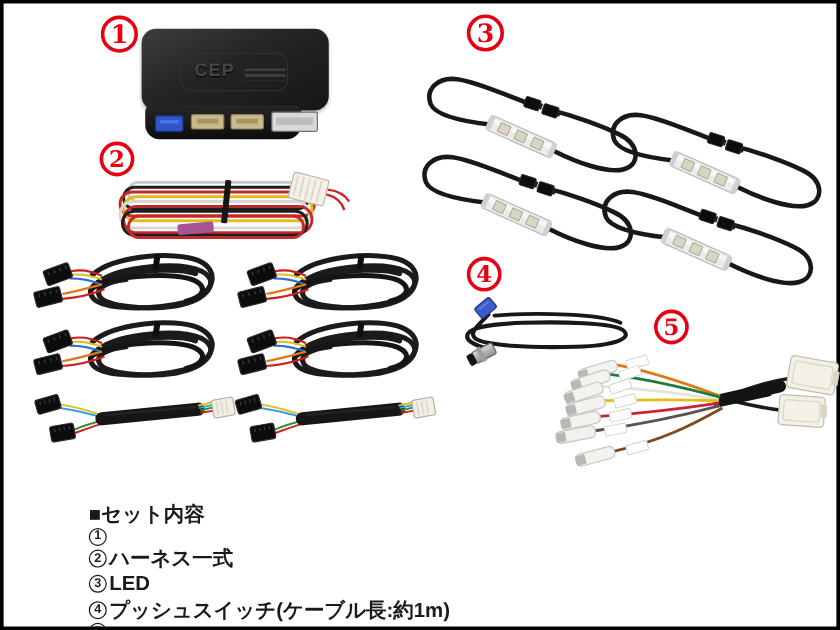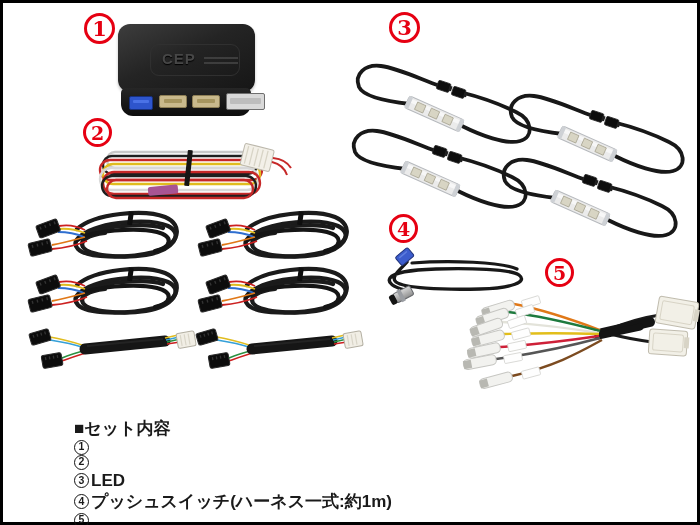--- a/index.html
+++ b/index.html
@@ -17,21 +17,21 @@
   .marker{
     position:absolute;border:3px solid var(--marker-red);border-radius:50%;
     display:flex;align-items:center;justify-content:center;background:transparent;
     color:var(--marker-red);font-weight:bold;box-sizing:border-box;
     font-family:"DejaVu Serif","Liberation Serif",serif;
   }
   .marker.big{width:31px;height:31px;font-size:21px;}
   .marker.med{width:29px;height:29px;font-size:19px;}
   
   .ctrl-body{
-    position:absolute;left:118px;top:24px;width:137px;height:68px;border-radius:12px;
+    position:absolute;left:118px;top:24px;width:156px;height:68px;border-radius:12px;
     background:linear-gradient(155deg,#3d3d3d 0%,#242424 45%,#161616 100%);
     box-shadow:0 2px 3px rgba(0,0,0,.25);
   }
   .ctrl-seam{
     position:absolute;left:32px;top:20px;width:88px;height:30px;border:1px solid #303030;
     border-radius:9px;
   }
   .ctrl-logo{
     position:absolute;left:44px;top:26px;color:#474747;font-weight:bold;font-size:15px;
     letter-spacing:1px;text-shadow:0 1px 1px #000;font-family:"Liberation Sans",sans-serif;
@@ -284,27 +284,28 @@
       <span>5</span>
     </div>
 
   <div class="caption">
     <div>■セット内容</div>
     <div class="cap-row">
       <span class="cnum">1</span>
     </div>
     <div class="cap-row">
       <span class="cnum">2</span>
+      <span>ハーネス一式</span>
     </div>
     <div class="cap-row">
       <span class="cnum">3</span>
       <span>LED</span>
     </div>
     <div class="cap-row">
       <span class="cnum">4</span>
-      <span>プッシュスイッチ(ハーネス一式:約1m)</span>
+      <span>プッシュスイッチ(ケーブル長:約1m)</span>
     </div>
     <div class="cap-row">
       <span class="cnum">5</span>
     </div>
   </div>
 
 </div>
 
 </body></html>

